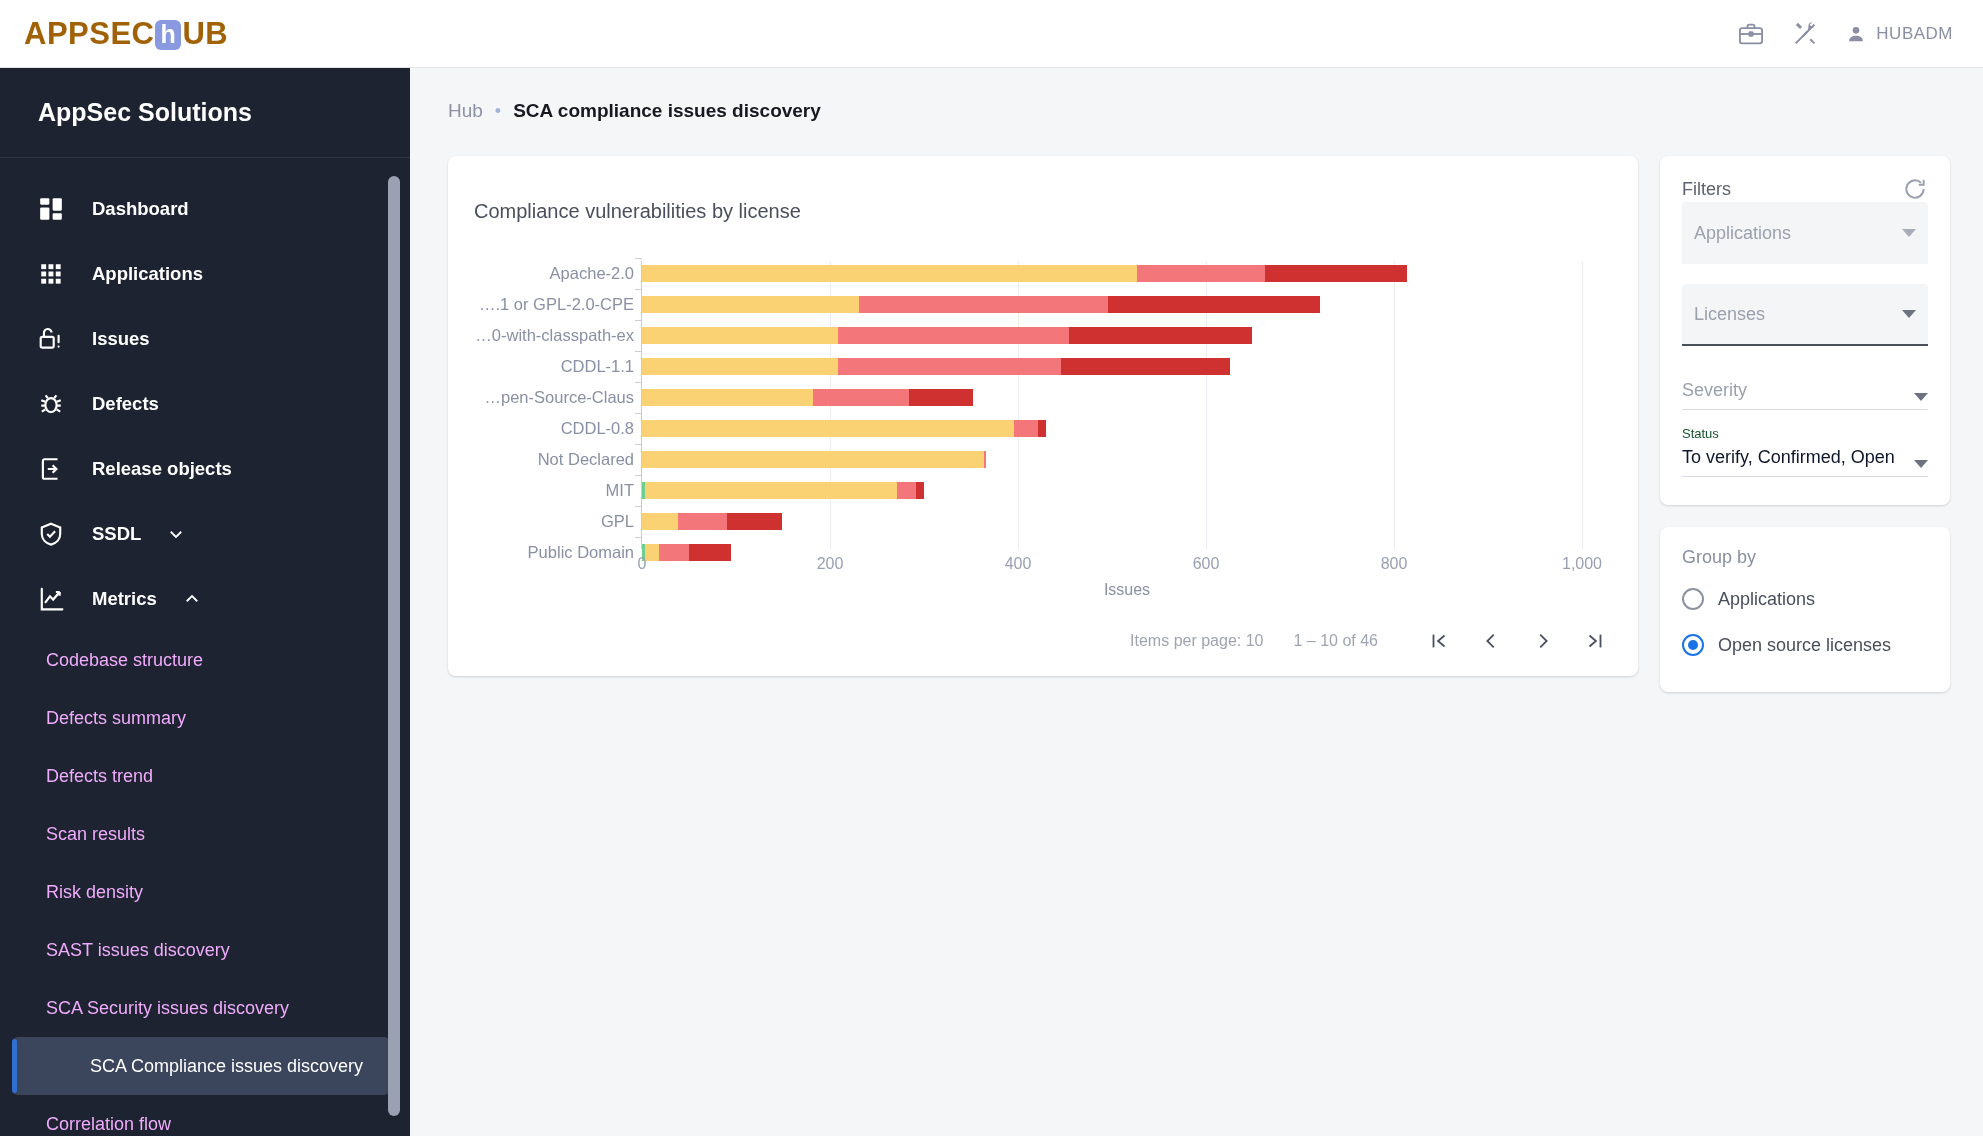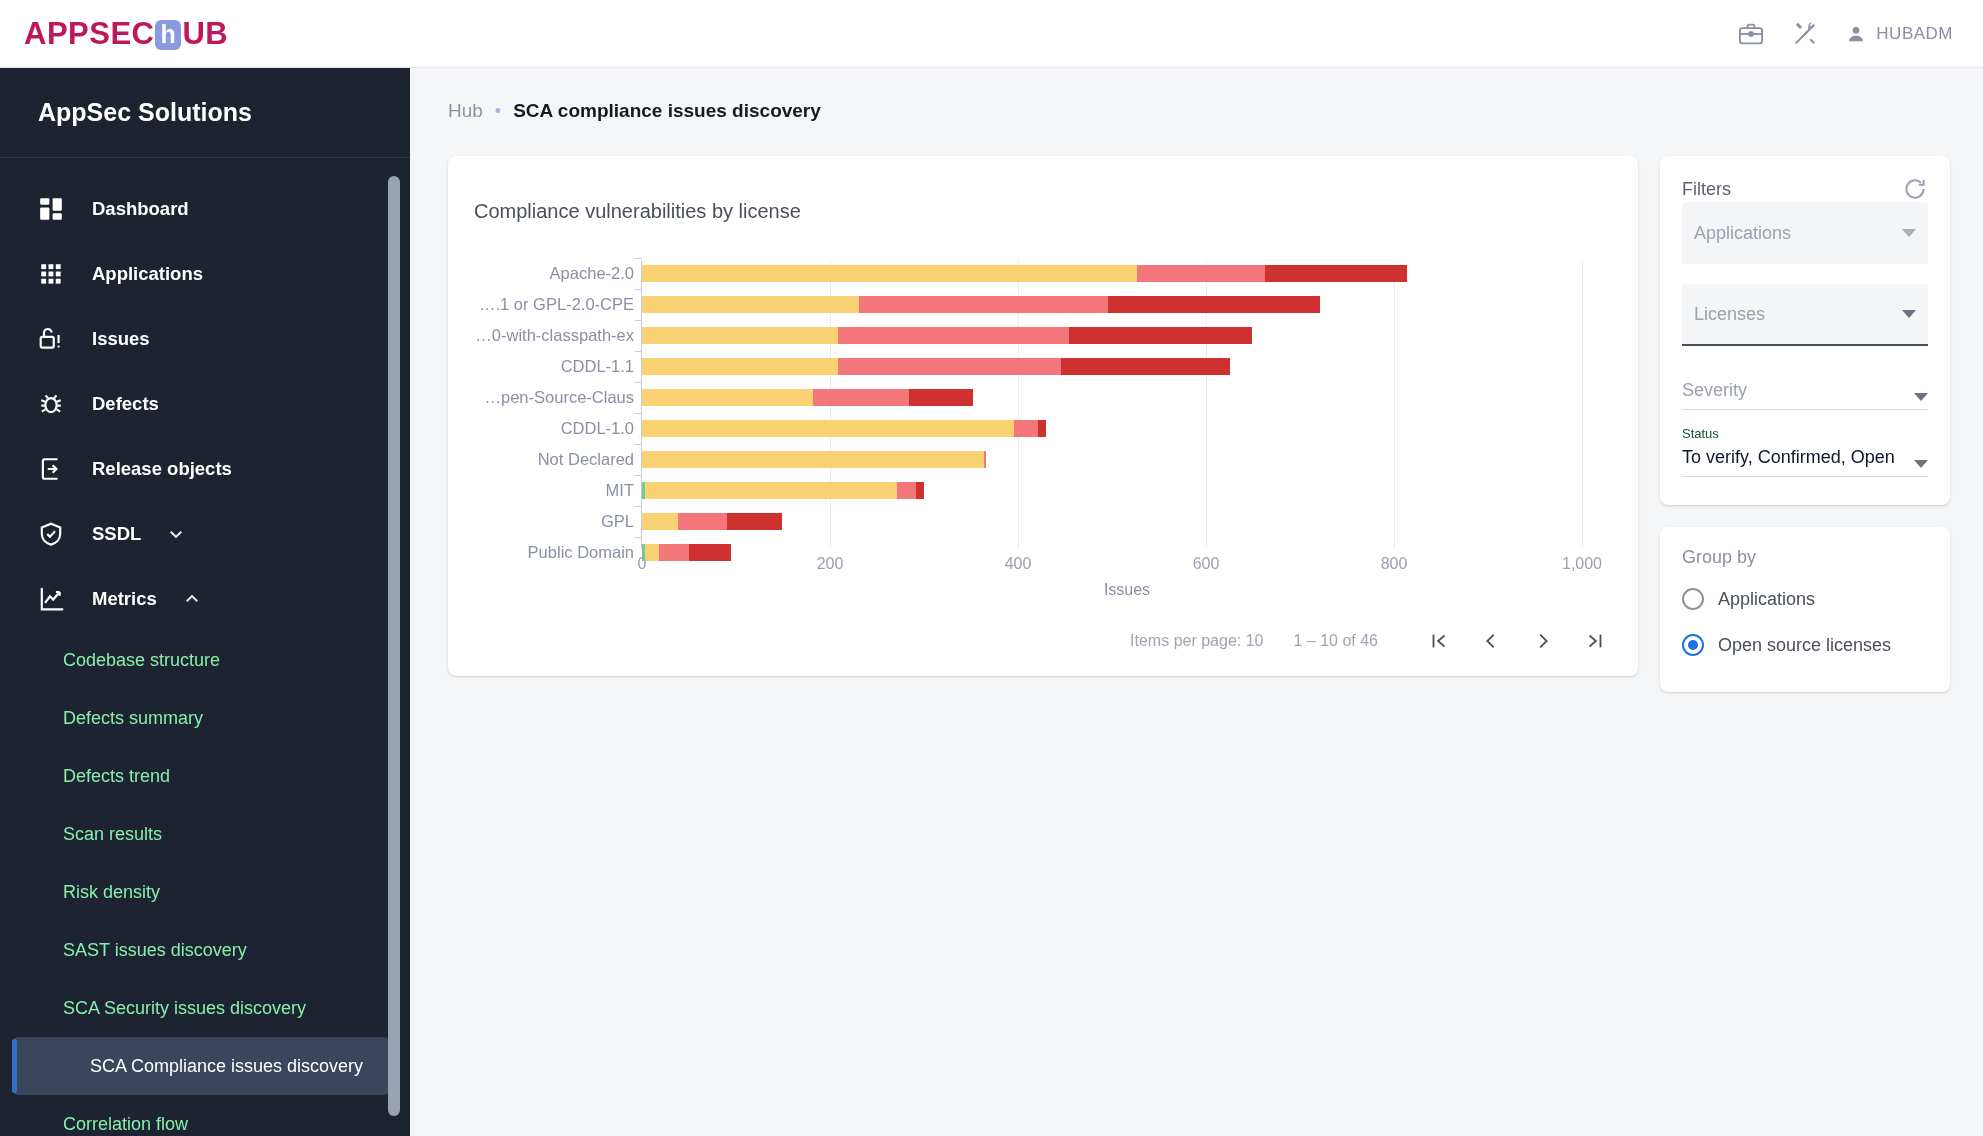--- a/index.html
+++ b/index.html
@@ -21,21 +21,21 @@
     z-index: 20;
   }
   .logo {
     margin-left: 24px;
     display: flex; align-items: center;
     font-size: 31px; font-weight: bold;
     letter-spacing: 0.5px;
     color: #5a6070;
     font-family: "Liberation Sans", sans-serif;
   }
-  .logo .lg-a, .logo .lg-b { color: #be185d; }
+  .logo .lg-a, .logo .lg-b { color: #a16207; }
   .logo .lg-h {
     display: inline-flex; align-items: center; justify-content: center;
     width: 26px; height: 30px;
     background: #8a9ae0; color: #ffffff;
     border-radius: 6px;
     font-size: 25px; font-weight: bold;
     margin: 0 1px;
     position: relative; top: 1px;
   }
   .topbar-right {
@@ -68,22 +68,22 @@
   .nav-item {
     display: flex; align-items: center;
     height: 65px; padding-left: 38px;
     color: #ffffff; font-size: 18.5px; font-weight: bold;
     cursor: pointer; position: relative;
   }
   .nav-item .ico { width: 26px; height: 26px; margin-right: 28px; flex: 0 0 26px; color: #ffffff; }
   .nav-item .chev { margin-left: 26px; width: 18px; height: 18px; color: #ffffff; }
   .sub-item {
     display: flex; align-items: center;
-    height: 58px; padding-left: 63px;
-    color: #86efac; font-size: 18px;
+    height: 58px; padding-left: 46px;
+    color: #f0abfc; font-size: 18px;
     cursor: pointer; position: relative;
   }
   .sub-item.active {
     background: #3b455c;
     border-radius: 6px;
     margin: 0 20px 0 12px;
     padding-left: 78px;
     color: #ffffff;
   }
   .sub-item.active::before {
@@ -435,21 +435,21 @@
             <div class="brow">
               <div class="cat-label">neric-Open-Source-Claus...</div>
               <div class="tickmark" style="top: -3px;"></div>
               <div class="bar-wrap">
                 <div class="seg yellow" style="width: 171.08px; background: rgb(250, 209, 115);"></div>
                 <div class="seg salmon" style="width: 95.88px; background: rgb(243, 119, 122);"></div>
                 <div class="seg red" style="width: 63.92px; background: rgb(207, 48, 48);"></div>
               </div>
             </div>
             <div class="brow">
-              <div class="cat-label">CDDL-1.0</div>
+              <div class="cat-label">CDDL-0.8</div>
               <div class="tickmark" style="top: -3px;"></div>
               <div class="bar-wrap">
                 <div class="seg yellow" style="width: 372.24px; background: rgb(250, 209, 115);"></div>
                 <div class="seg salmon" style="width: 23.5px; background: rgb(243, 119, 122);"></div>
                 <div class="seg red" style="width: 8.46px; background: rgb(207, 48, 48);"></div>
               </div>
             </div>
             <div class="brow">
               <div class="cat-label">Not Declared</div>
               <div class="tickmark" style="top: -3px;"></div>

